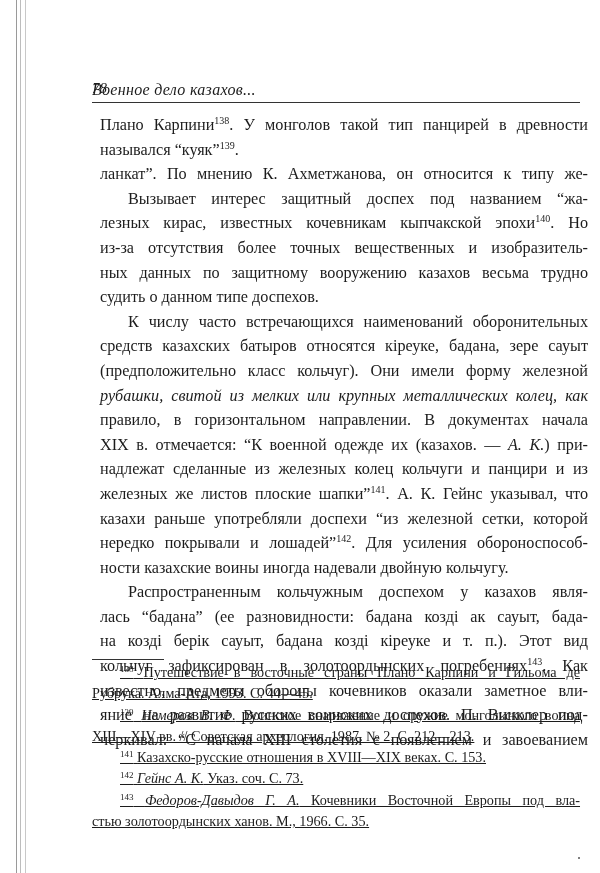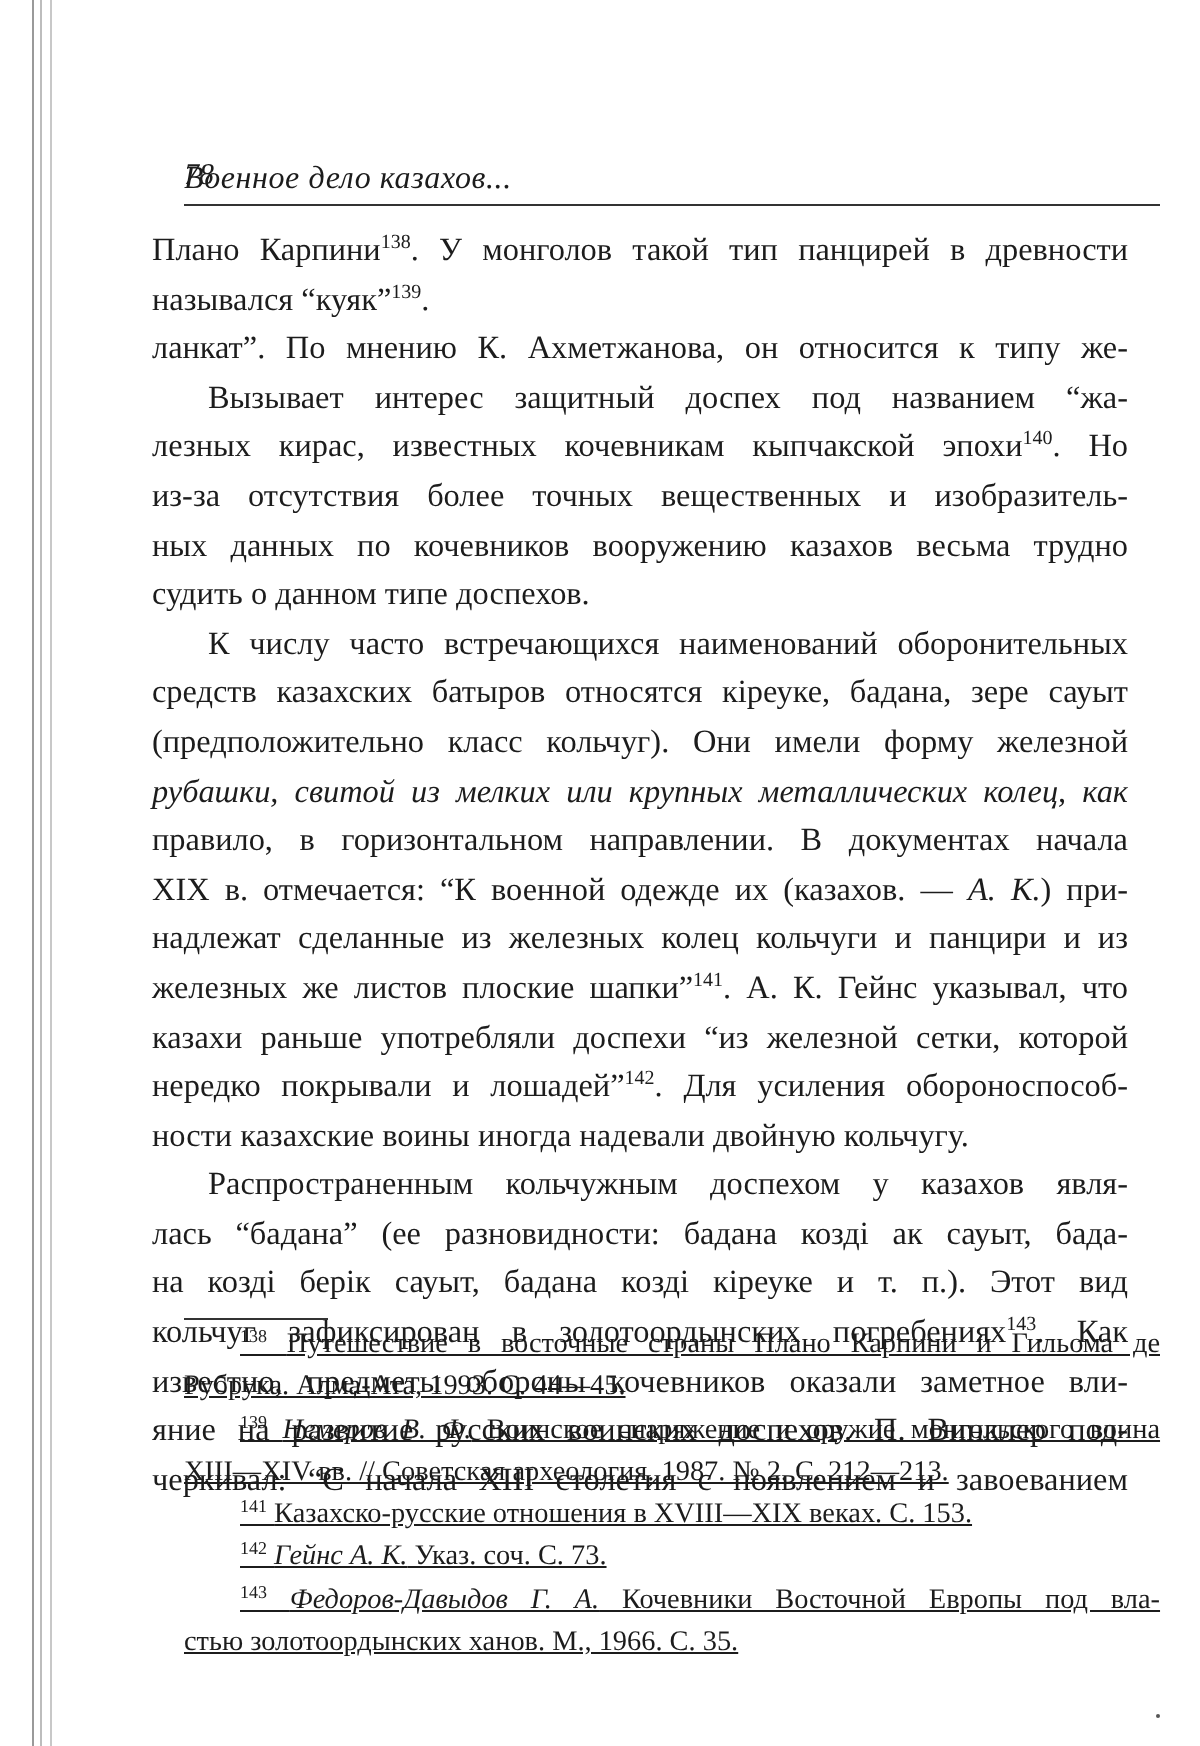--- a/index.html
+++ b/index.html
@@ -21,21 +21,21 @@
     border-bottom: 1px solid #333;
   }
   .page-num {
     position: absolute; left: 0; top: 0; font-size: 15px; font-style: italic;
   }
   .running-title {
     position: absolute; left: 0; right: 0; top: 1px; text-align: left;
     font-size: 16px; font-style: italic; letter-spacing: 0.3px;
   }
   .body-text {
-    position: absolute; left: 76px; top: 113px; width: 488px;
+    position: absolute; left: 100px; top: 113px; width: 488px;
     font-size: 16.2px; line-height: 24.6px;
   }
   .line { display: block; white-space: nowrap; text-align: justify; text-align-last: justify; height: 24.6px; }
   .line.last { text-align-last: left; }
   .line.indent { padding-left: 28px; }
   sup { font-size: 10px; line-height: 0; vertical-align: 6px; }
   .fn-rule {
     position: absolute; left: 92px; top: 659px; width: 72px; border-top: 1px solid #333;
   }
   .footnotes {
@@ -57,21 +57,21 @@
   <span class="running-title">Военное дело казахов...</span>
 </div>
 
 <div class="body-text">
   <span class="line"><span>Плано Карпини</span><sup>138</sup><span>. У монголов такой тип панцирей в древности</span></span>
   <span class="line last"><span>назывался “куяк”</span><sup>139</sup><span>.</span></span>
   <span class="line">ланкат”. По мнению К. Ахметжанова, он относится к типу же-</span>
   <span class="line indent">Вызывает интерес защитный доспех под названием “жа-</span>
   <span class="line"><span>лезных кирас, известных кочевникам кыпчакской эпохи</span><sup>140</sup><span>. Но</span></span>
   <span class="line">из-за отсутствия более точных вещественных и изобразитель-</span>
-  <span class="line">ных данных по кочевников вооружению казахов весьма трудно</span>
+  <span class="line">ных данных по защитному вооружению казахов весьма трудно</span>
   <span class="line last">судить о данном типе доспехов.</span>
   <span class="line indent">К числу часто встречающихся наименований оборонительных</span>
   <span class="line">средств казахских батыров относятся кіреуке, бадана, зере сауыт</span>
   <span class="line">(предположительно класс кольчуг). Они имели форму железной</span>
   <span class="line it">рубашки, свитой из мелких или крупных металлических колец, как</span>
   <span class="line">правило, в горизонтальном направлении. В документах начала</span>
   <span class="line"><span>XIX в. отмечается: “К военной одежде их (казахов. — </span><em>А. К.</em><span>) при-</span></span>
   <span class="line">надлежат сделанные из железных колец кольчуги и панцири и из</span>
   <span class="line"><span>железных же листов плоские шапки”</span><sup>141</sup><span>. А. К. Гейнс указывал, что</span></span>
   <span class="line">казахи раньше употребляли доспехи “из железной сетки, которой</span>

